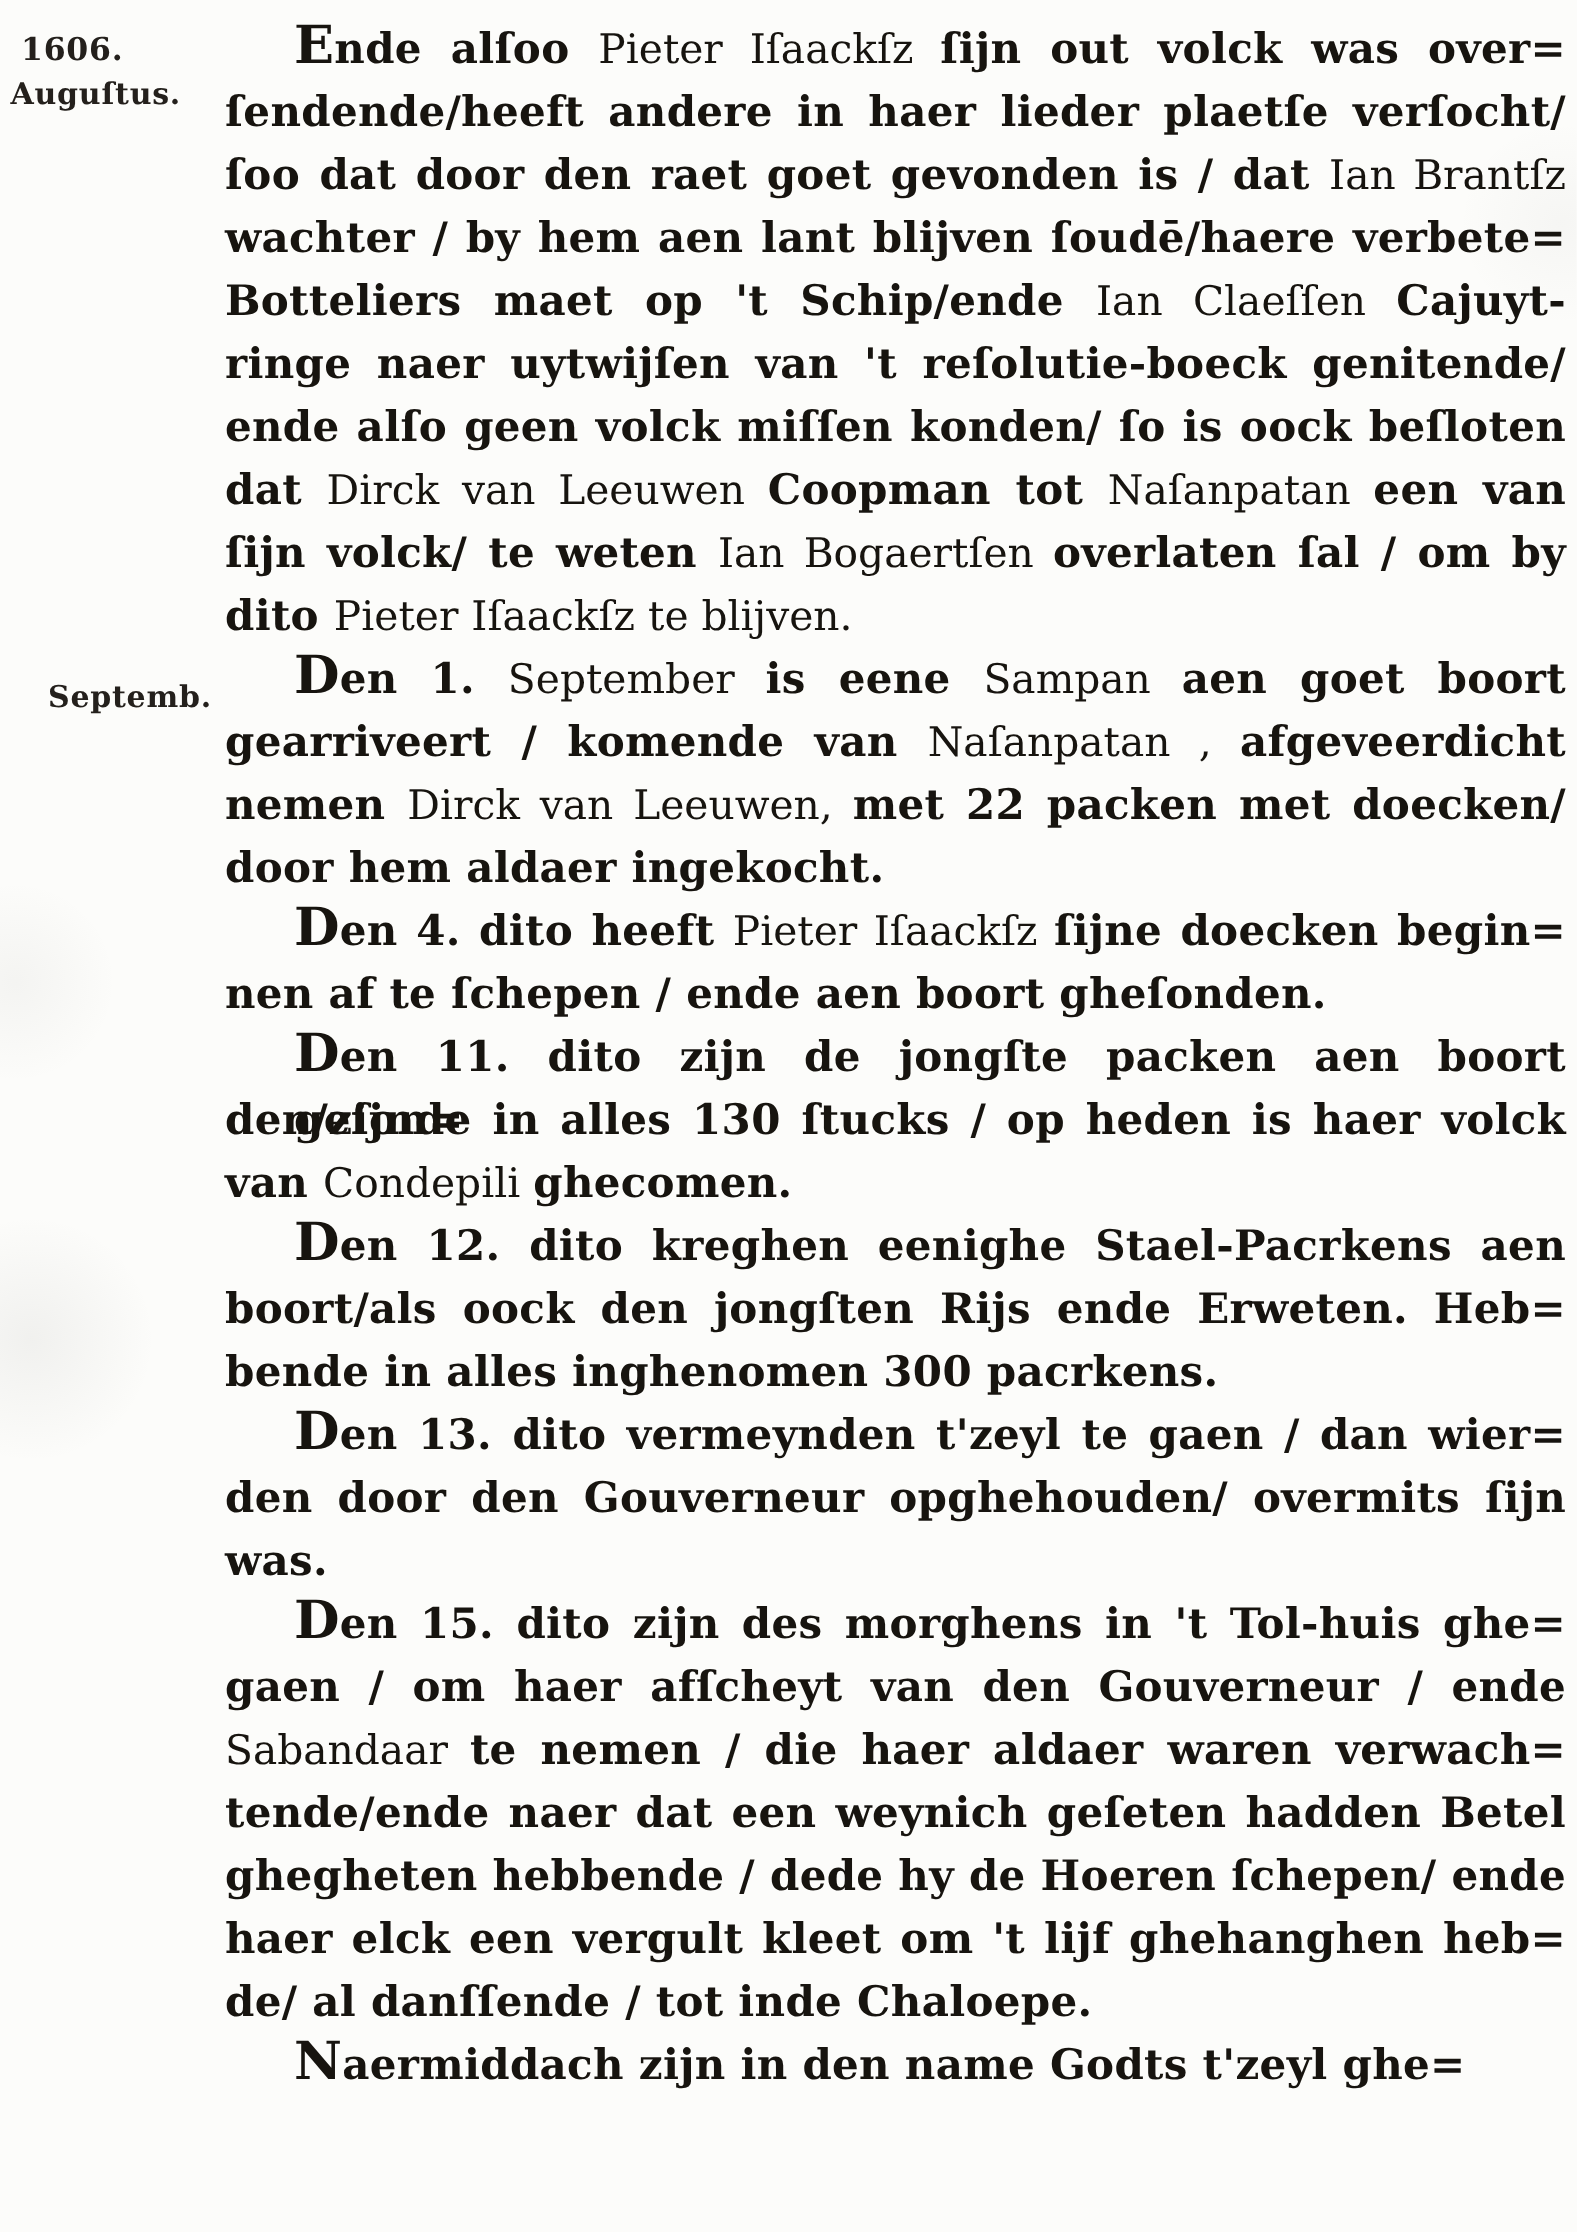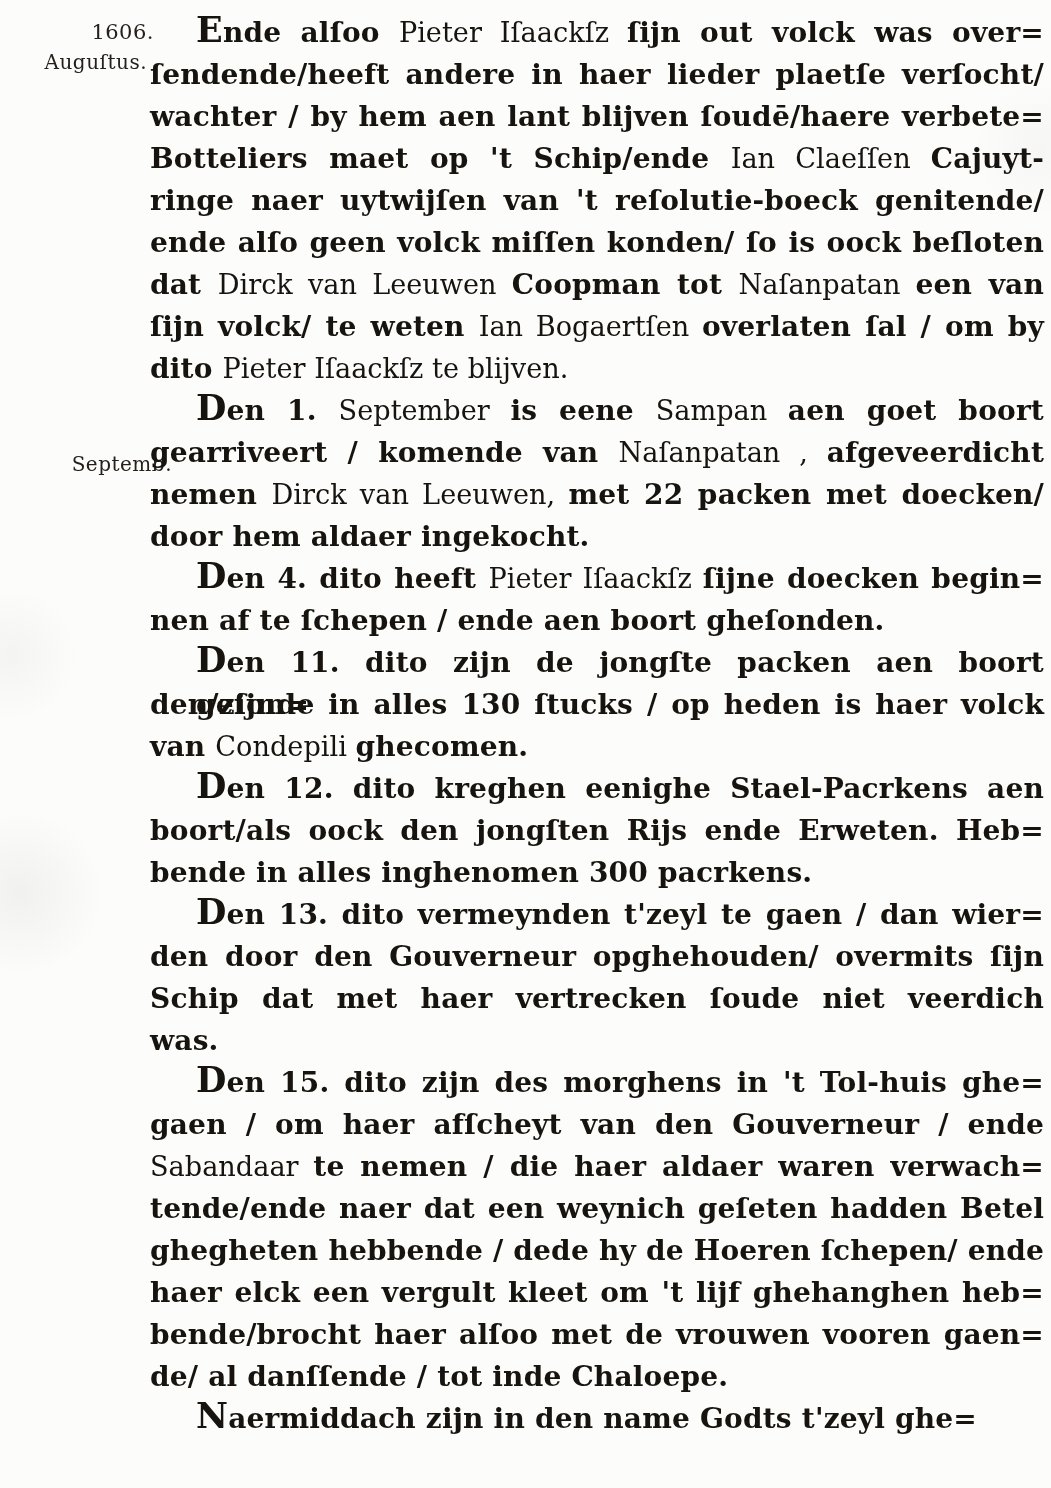--- a/index.html
+++ b/index.html
@@ -22,25 +22,24 @@
   }
   .page {
     position: absolute;
     inset: 0;
   }
   .margin-note {
     position: absolute;
     left: 6px;
     width: 140px;
     font-size: 20px;
-    font-weight: 400;
+    font-weight: 700;
     letter-spacing: 0.5px;
     color: #24201c;
     white-space: nowrap;
-    text-align: right;
   }
   .note-year      { top: 20px;  left: 14px; font-size: 21px; }
   .note-august    { top: 50px;  left: 7px;  }
   .note-september { top: 452px; left: 32px; }
 
   .body-text {
     position: absolute;
     top: 12px;
     left: 150px;
     width: 894px;
@@ -81,20 +80,21 @@
 
 <div class="page">
   <div class="margin-note note-year">1606.</div>
   <div class="margin-note note-august">Auguſtus.</div>
   <div class="margin-note note-september">Septemb.</div>
 
   <div class="body-text">
       <div class="para">
         <div class="line first"><span class="bl">Ende alſoo </span><span class="ro">Pieter Iſaackſz </span><span class="bl">ſijn out volck was over=</span></div>
         <div class="line"><span class="bl">ſendende/heeft andere in haer lieder plaetſe verſocht/</span></div>
+        <div class="line"><span class="bl">ſoo dat door den raet goet gevonden is / dat </span><span class="ro">Ian Brantſz</span></div>
         <div class="line"><span class="bl">wachter / by hem aen lant blijven ſoudē/haere verbete=</span></div>
         <div class="line"><span class="bl">Botteliers maet op 't Schip/ende </span><span class="ro">Ian Claeſſen </span><span class="bl">Cajuyt-</span></div>
         <div class="line"><span class="bl">ringe naer uytwijſen van 't reſolutie-boeck genitende/</span></div>
         <div class="line"><span class="bl">ende alſo geen volck miſſen konden/ ſo is oock beſloten</span></div>
         <div class="line"><span class="bl">dat </span><span class="ro">Dirck van Leeuwen </span><span class="bl">Coopman tot </span><span class="ro">Naſanpatan </span><span class="bl">een van</span></div>
         <div class="line"><span class="bl">ſijn volck/ te weten </span><span class="ro">Ian Bogaertſen </span><span class="bl">overlaten ſal / om by</span></div>
         <div class="line last"><span class="bl">dito </span><span class="ro">Pieter Iſaackſz te blijven.</span></div>
       </div>
       <div class="para">
         <div class="line first"><span class="bl">Den 1. </span><span class="ro">September </span><span class="bl">is eene </span><span class="ro">Sampan </span><span class="bl">aen goet boort</span></div>
@@ -112,30 +112,28 @@
         <div class="line last"><span class="bl">van </span><span class="ro">Condepili </span><span class="bl">ghecomen.</span></div>
       </div>
       <div class="para">
         <div class="line first"><span class="bl">Den 12. dito kreghen eenighe Stael-Pacrkens aen</span></div>
         <div class="line"><span class="bl">boort/als oock den jongſten Rijs ende Erweten. Heb=</span></div>
         <div class="line last"><span class="bl">bende in alles inghenomen 300 pacrkens.</span></div>
       </div>
       <div class="para">
         <div class="line first"><span class="bl">Den 13. dito vermeynden t'zeyl te gaen / dan wier=</span></div>
         <div class="line"><span class="bl">den door den Gouverneur opghehouden/ overmits ſijn</span></div>
-        <div class="line"><span class="bl">Schip dat met haer vertrecken ſoude niet veerdich</span></div>
         <div class="line last"><span class="bl">was.</span></div>
       </div>
       <div class="para">
         <div class="line first"><span class="bl">Den 15. dito zijn des morghens in 't Tol-huis ghe=</span></div>
         <div class="line"><span class="bl">gaen / om haer afſcheyt van den Gouverneur / ende</span></div>
         <div class="line"><span class="ro">Sabandaar </span><span class="bl">te nemen / die haer aldaer waren verwach=</span></div>
         <div class="line"><span class="bl">tende/ende naer dat een weynich geſeten hadden Betel</span></div>
         <div class="line"><span class="bl">ghegheten hebbende / dede hy de Hoeren ſchepen/ ende</span></div>
         <div class="line"><span class="bl">haer elck een vergult kleet om 't lijf ghehanghen heb=</span></div>
-        <div class="line"><span class="bl">bende/brocht haer alſoo met de vrouwen vooren gaen=</span></div>
         <div class="line last"><span class="bl">de/ al danſſende / tot inde Chaloepe.</span></div>
       </div>
       <div class="para">
         <div class="line first last"><span class="bl">Naermiddach zijn in den name Godts t'zeyl ghe=</span></div>
       </div>
     </div>
 </div>
 
 </body></html>

